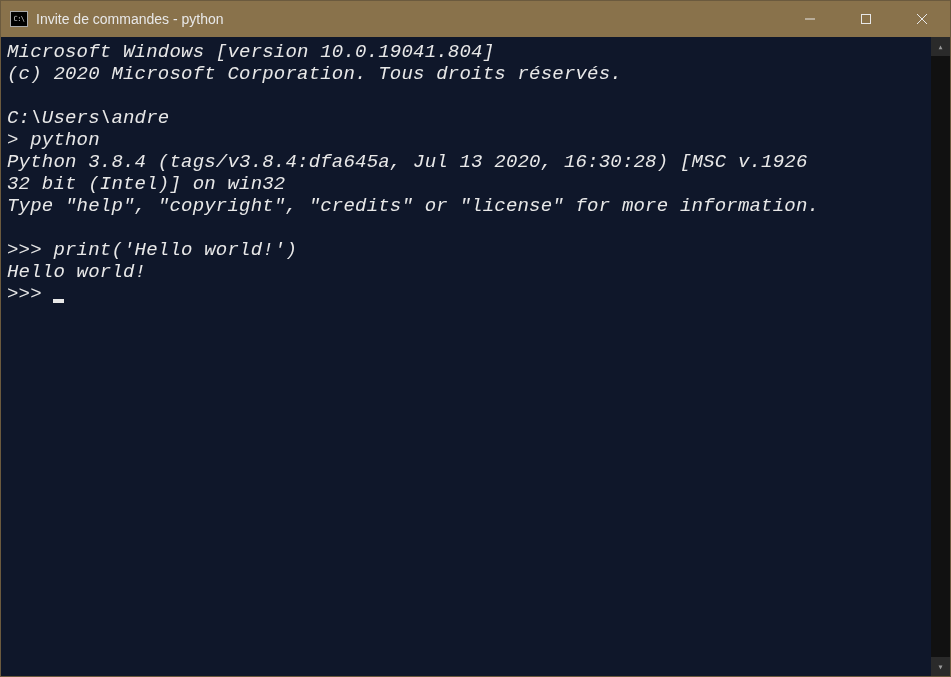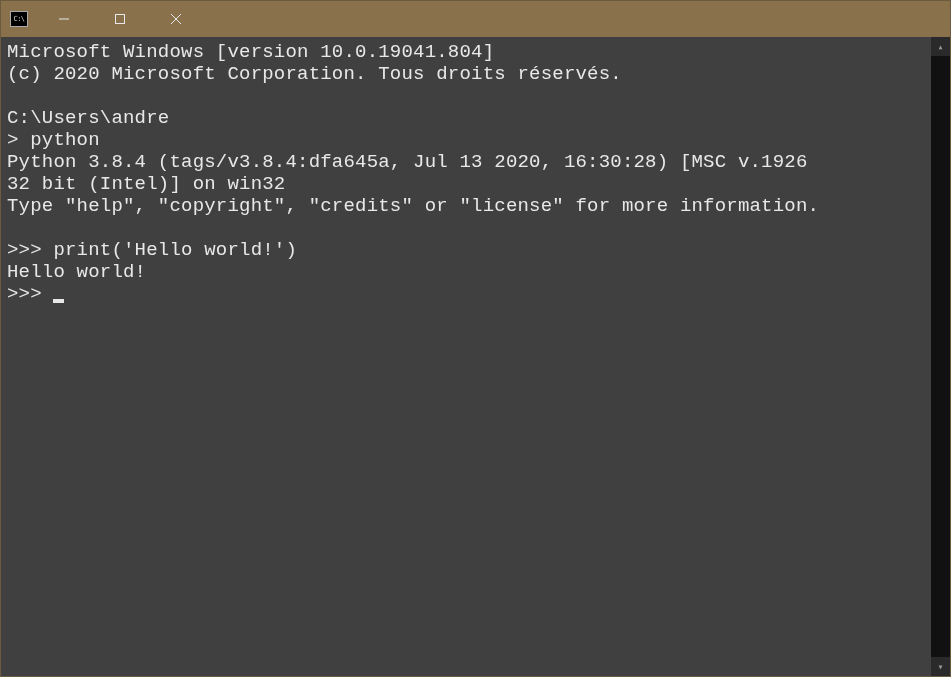--- a/index.html
+++ b/index.html
@@ -64,21 +64,22 @@
     .titlebar-btn svg {
       width: 12px;
       height: 12px;
       stroke: #e8e8e8;
       stroke-width: 1;
       fill: none;
     }
     .terminal-body {
       flex: 1;
       display: flex;
-      background: #404040;
+      background: #0f172a;
+      font-style: italic;
     }
     .terminal-content {
       flex: 1;
       padding: 4px 6px;
       color: #e8e8e8;
       font-size: 19px;
       line-height: 22px;
       white-space: pre;
       letter-spacing: 0.2px;
     }
@@ -109,20 +110,21 @@
       vertical-align: bottom;
       margin-bottom: 2px;
     }
   </style>
 </head>
 <body>
 
 <div class="window">
   <div class="titlebar">
     <div class="titlebar-icon">C:\</div>
+    <div class="titlebar-title">Invite de commandes - python</div>
     <div class="titlebar-controls">
       <div class="titlebar-btn">
         <svg viewBox="0 0 12 12">
           <line x1="1" y1="6" x2="11" y2="6"></line>
         </svg>
       </div>
       <div class="titlebar-btn">
         <svg viewBox="0 0 12 12">
           <rect x="1.5" y="1.5" width="9" height="9"></rect>
         </svg>

